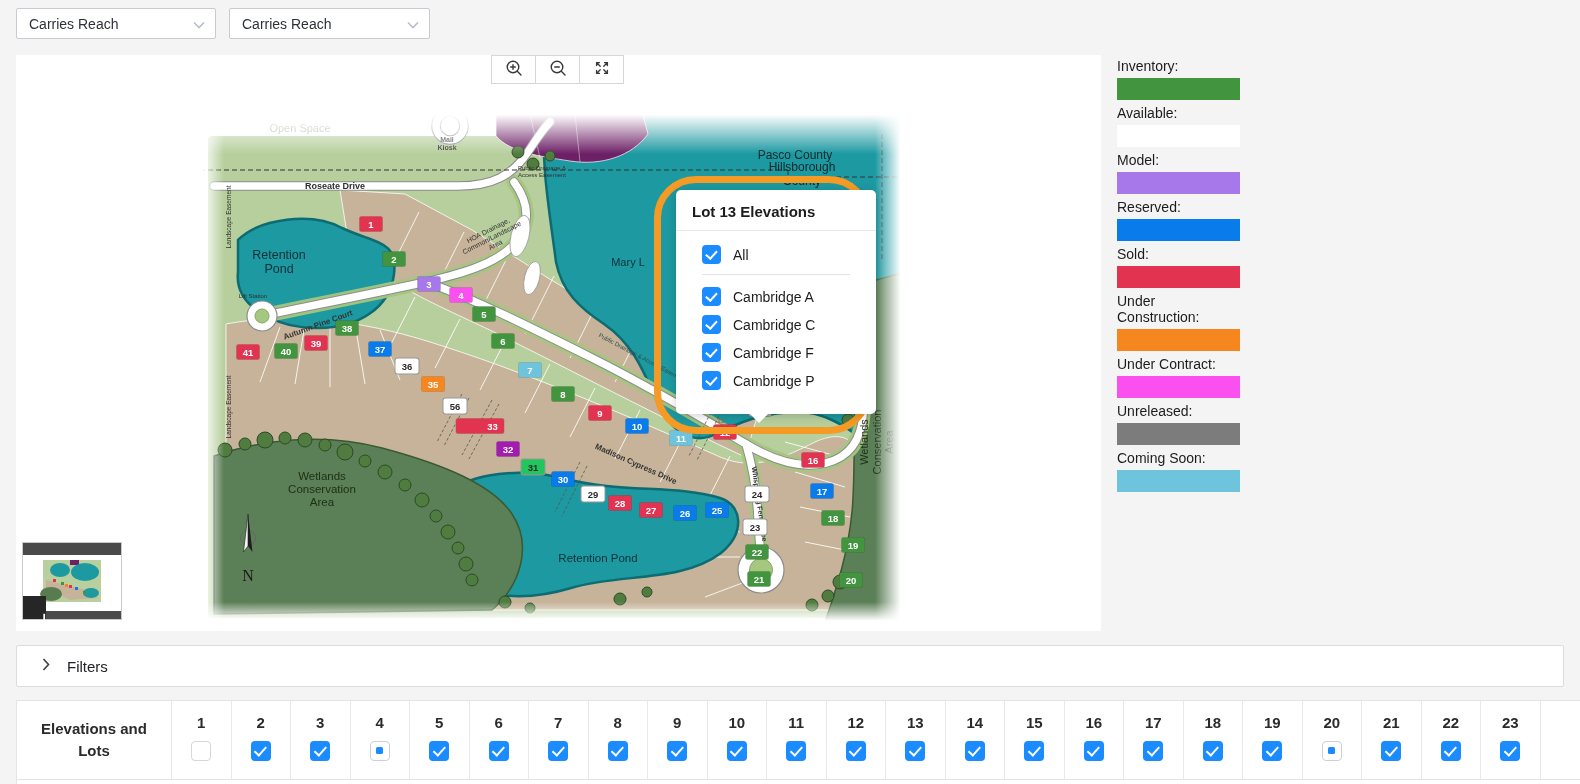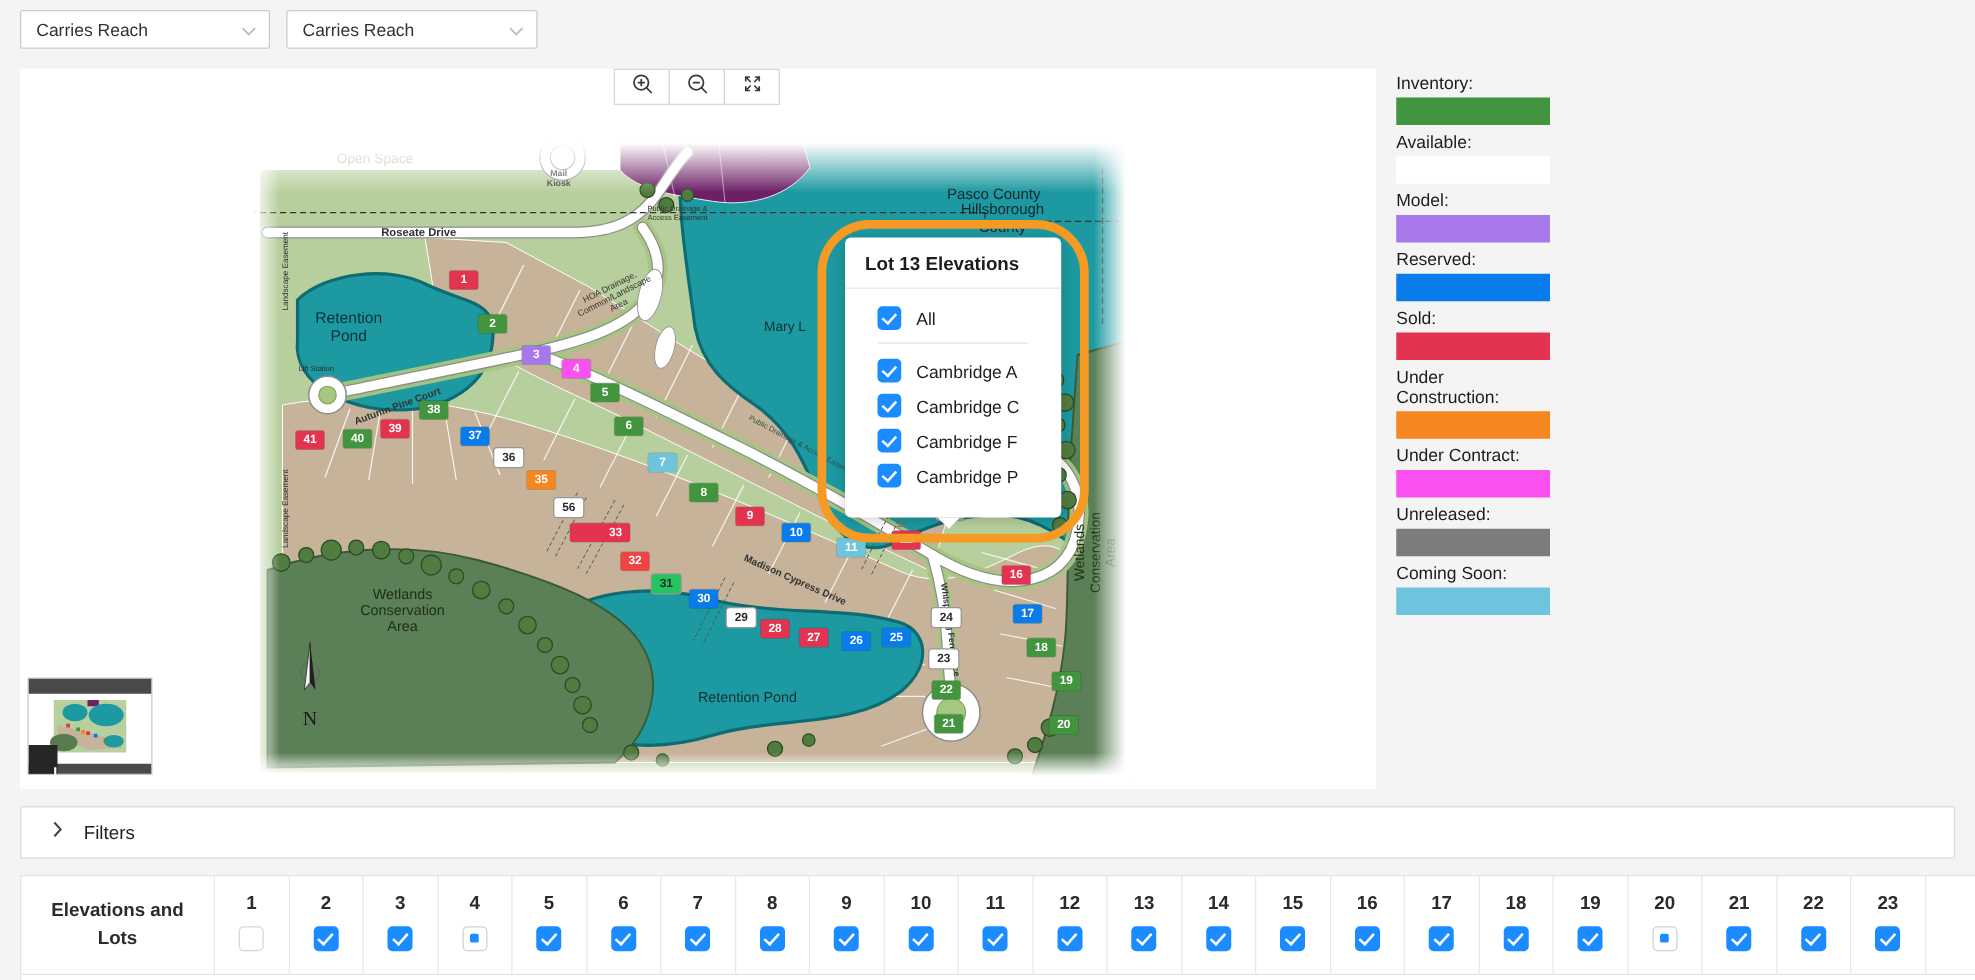--- a/index.html
+++ b/index.html
@@ -33,21 +33,21 @@
 
   .fade{position:absolute;z-index:4;pointer-events:none;}
   .fade-top{left:0;top:-2px;width:705px;height:44px;background:linear-gradient(180deg,#fff 10%,rgba(255,255,255,0));}
   .fade-bottom{left:0;bottom:-2px;width:705px;height:22px;background:linear-gradient(0deg,#fff 15%,rgba(255,255,255,0));}
   .fade-left{left:-2px;top:0;width:26px;height:510px;background:linear-gradient(90deg,#fff 15%,rgba(255,255,255,0));}
   .fade-right{right:-2px;top:0;width:32px;height:510px;background:linear-gradient(270deg,#fff 20%,rgba(255,255,255,0));}
 
   
   .ring{position:absolute;left:638px;top:121px;width:217px;height:258px;border:7px solid #f59b25;
         border-radius:42px;z-index:5;box-sizing:border-box;pointer-events:none;}
-  .popup{position:absolute;left:660px;top:135px;width:173px;background:#fff;border-radius:5px;
+  .popup{position:absolute;left:660px;top:135px;width:200px;background:#fff;border-radius:5px;
          box-shadow:0 2px 10px rgba(0,0,0,.18);z-index:6;}
   .popup-title{font-size:15px;font-weight:700;color:#1d1d1f;padding:13px 16px 10px;border-bottom:1px solid #e8e8e8;}
   .popup-body{padding:14px 26px 12px;}
   .popup-row{display:flex;align-items:center;gap:12px;margin-bottom:9px;cursor:pointer;}
   .popup-row:last-child{margin-bottom:12px;}
   .popup-divider{height:1px;background:#e3e3e3;margin:10px 0 12px;}
   .popup::after{content:"";position:absolute;left:74px;bottom:-9px;width:0;height:0;
                 border-left:9px solid transparent;border-right:9px solid transparent;border-top:9px solid #fff;}
   .popup-label{font-size:14px;color:#1d1d1f;}
 
@@ -347,21 +347,21 @@
           <div class="lot-marker lot-inventory" style="left: 557px; top: 440px; background: rgb(66, 149, 62);">22</div>
           <div class="lot-marker lot-available" style="left: 555px; top: 415px; background: rgb(255, 255, 255);">23</div>
           <div class="lot-marker lot-available" style="left: 557px; top: 382px; background: rgb(255, 255, 255);">24</div>
           <div class="lot-marker lot-reserved" style="left: 517px; top: 398px; background: rgb(10, 123, 234);">25</div>
           <div class="lot-marker lot-reserved" style="left: 485px; top: 401px; background: rgb(10, 123, 234);">26</div>
           <div class="lot-marker lot-sold" style="left: 451px; top: 398px; background: rgb(226, 52, 80);">27</div>
           <div class="lot-marker lot-sold" style="left: 420px; top: 391px; background: rgb(226, 52, 80);">28</div>
           <div class="lot-marker lot-available" style="left: 393px; top: 382px; background: rgb(255, 255, 255);">29</div>
           <div class="lot-marker lot-reserved" style="left: 363px; top: 367px; background: rgb(10, 123, 234);">30</div>
           <div class="lot-marker lot-available" style="left: 333px; top: 355px; background: #22c55e;">31</div>
-          <div class="lot-marker lot-inventory" style="left: 308px; top: 337px; background: #ef4444;">32</div>
+          <div class="lot-marker lot-inventory" style="left: 308px; top: 337px; background: #a21caf;">32</div>
           <div class="lot-marker lot-sold" style="left: 280px; top: 314px; background: rgb(226, 52, 80); padding-left: 30px;">33</div>
           <div class="lot-marker lot-available" style="left: 255px; top: 294px; background: rgb(255, 255, 255);">56</div>
           <div class="lot-marker lot-under_construction" style="left: 233px; top: 272px; background: rgb(246, 134, 31);">35</div>
           <div class="lot-marker lot-available" style="left: 207px; top: 254px; background: rgb(255, 255, 255);">36</div>
           <div class="lot-marker lot-reserved" style="left: 180px; top: 237px; background: rgb(10, 123, 234);">37</div>
           <div class="lot-marker lot-inventory" style="left: 147px; top: 216px; background: rgb(66, 149, 62);">38</div>
           <div class="lot-marker lot-sold" style="left: 116px; top: 231px; background: rgb(226, 52, 80);">39</div>
           <div class="lot-marker lot-inventory" style="left: 86px; top: 239px; background: rgb(66, 149, 62);">40</div>
           <div class="lot-marker lot-sold" style="left: 48px; top: 240px; background: rgb(226, 52, 80);">41</div>
         </div>

